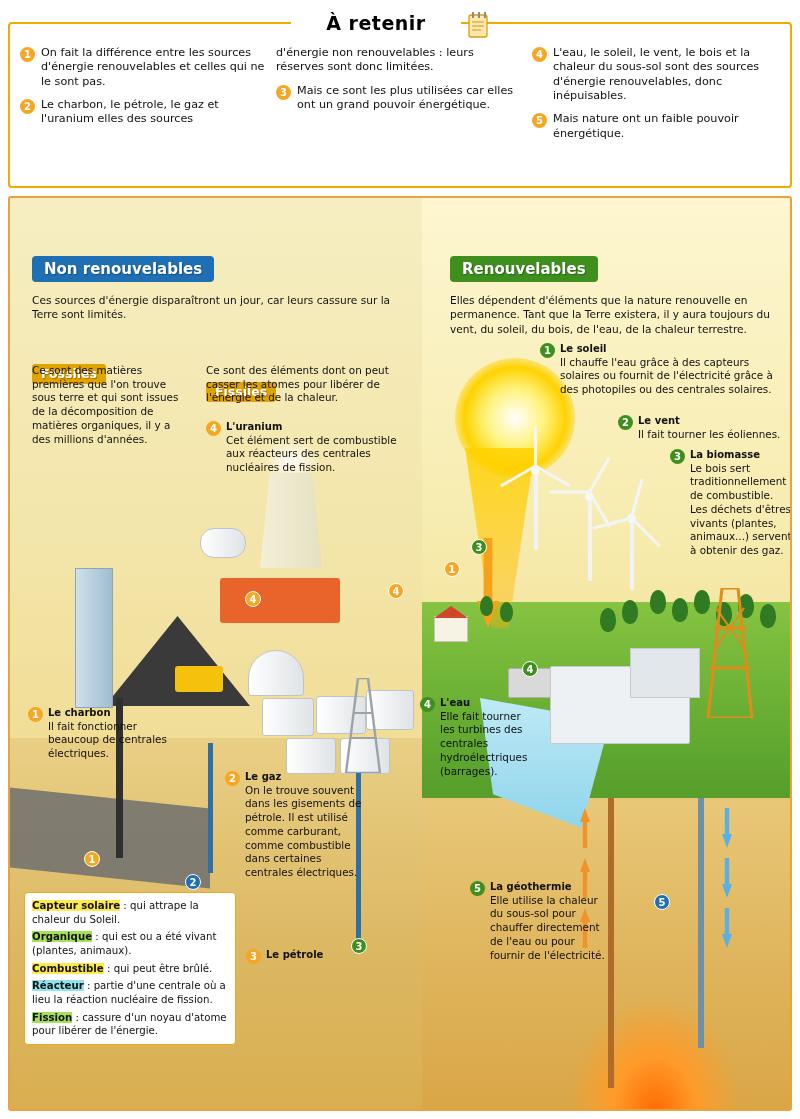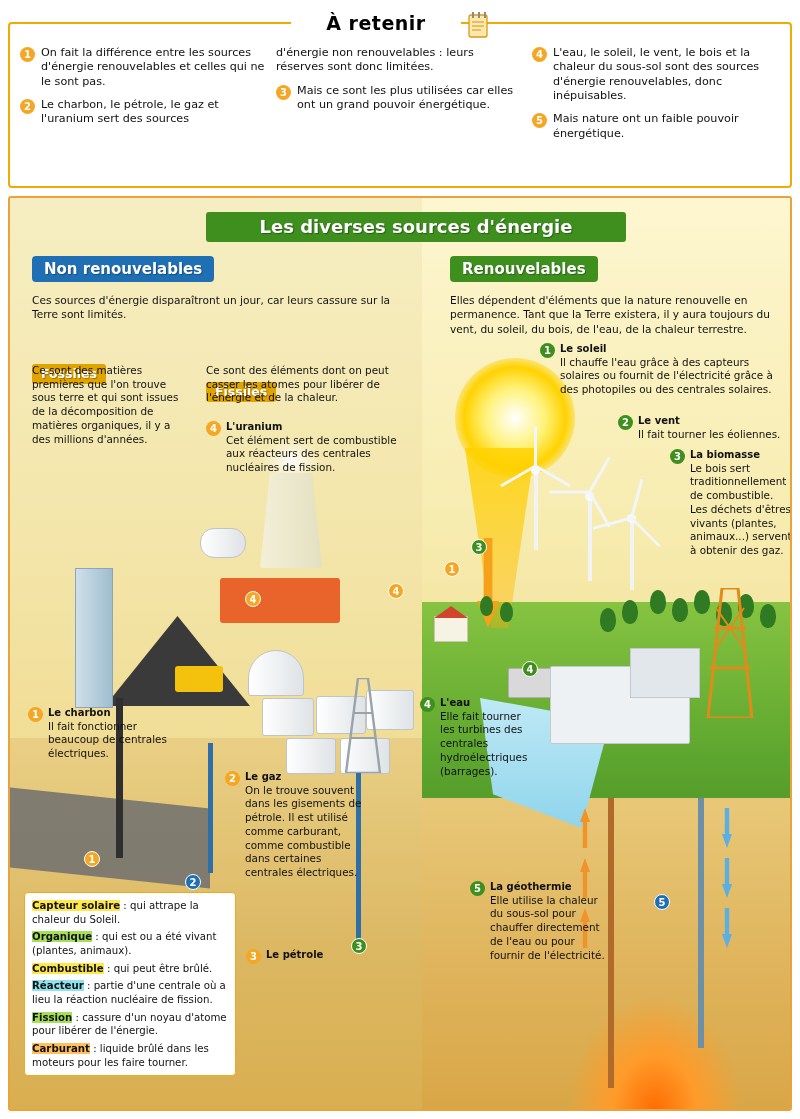--- a/index.html
+++ b/index.html
@@ -245,21 +245,21 @@
     </svg>
 
     <div class="retenir-cols">
       <div class="rcol">
         <div class="ritem">
           <span class="bullet b-orange">1</span>
           <p>On fait la différence entre les sources d'énergie renouvelables et celles qui ne le sont pas.</p>
         </div>
         <div class="ritem">
           <span class="bullet b-orange">2</span>
-          <p>Le charbon, le pétrole, le gaz et l'uranium sert des sources</p>
+          <p>Le charbon, le pétrole, le gaz et l'uranium elles des sources</p>
         </div>
       </div>
       <div class="rcol">
         <div class="ritem">
           <p class="cont">d'énergie non renouvelables : leurs réserves sont donc limitées.</p>
         </div>
         <div class="ritem">
           <span class="bullet b-orange">3</span>
           <p>Mais ce sont les plus utilisées car elles ont un grand pouvoir énergétique.</p>
         </div>
@@ -377,21 +377,20 @@
     <div class="marker m-orange" style="left:235px;top:393px;">4</div>
     <div class="marker m-orange" style="left:378px;top:385px;">4</div>
     <div class="marker m-orange" style="left:434px;top:363px;">1</div>
     <div class="marker m-green" style="left:461px;top:341px;">3</div>
     <div class="marker m-green" style="left:512px;top:463px;">4</div>
     <div class="marker m-blue" style="left:644px;top:696px;">5</div>
     <div class="marker m-orange" style="left:74px;top:653px;">1</div>
     <div class="marker m-blue" style="left:175px;top:676px;">2</div>
     <div class="marker m-green" style="left:341px;top:740px;">3</div>
 
-    <div class="main-title">Les diverses sources d'énergie</div>
     <div class="sect-label lbl-nonrenouv">Non renouvelables</div>
     <div class="sect-label lbl-renouv">Renouvelables</div>
 
     <div class="intro intro-left">Ces sources d'énergie disparaîtront un jour, car leurs cassure sur la Terre sont limités.</div>
     <div class="intro intro-right">Elles dépendent d'éléments que la nature renouvelle en permanence. Tant que la Terre existera, il y aura toujours du vent, du soleil, du bois, de l'eau, de la chaleur terrestre.</div>
 
     <div class="subtag tag-fossiles">Fossiles</div>
     <div class="blk blk-fossiles">Ce sont des matières premières que l'on trouve sous terre et qui sont issues de la décomposition de matières organiques, il y a des millions d'années.</div>
 
     <div class="subtag tag-fissiles">Fissiles</div>
@@ -477,19 +476,16 @@
       </p>
       <p>
         <b class="hl-yellow">Combustible</b><span> : qui peut être brûlé.</span>
       </p>
       <p>
         <b class="hl-cyan">Réacteur</b><span> : partie d'une centrale où a lieu la réaction nucléaire de fission.</span>
       </p>
       <p>
         <b class="hl-green">Fission</b><span> : cassure d'un noyau d'atome pour libérer de l'énergie.</span>
       </p>
-      <p>
-        <b class="hl-orange">Carburant</b><span> : liquide brûlé dans les moteurs pour les faire tourner.</span>
-      </p>
     </div>
 
   </div>
 </div>
 
 </body></html>

